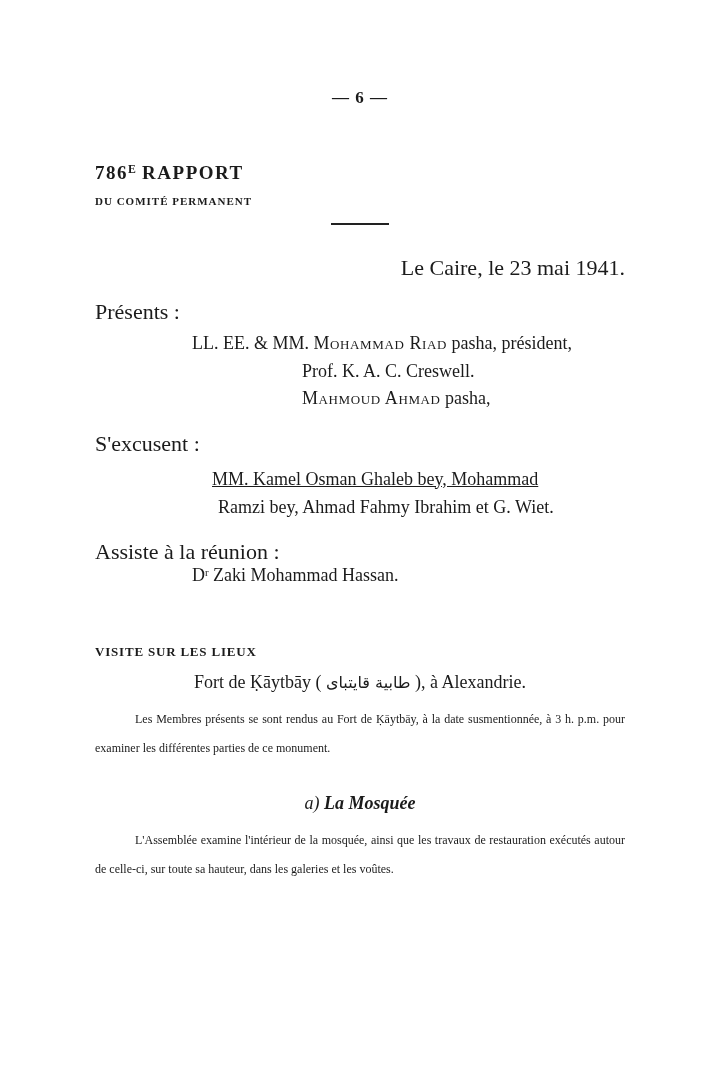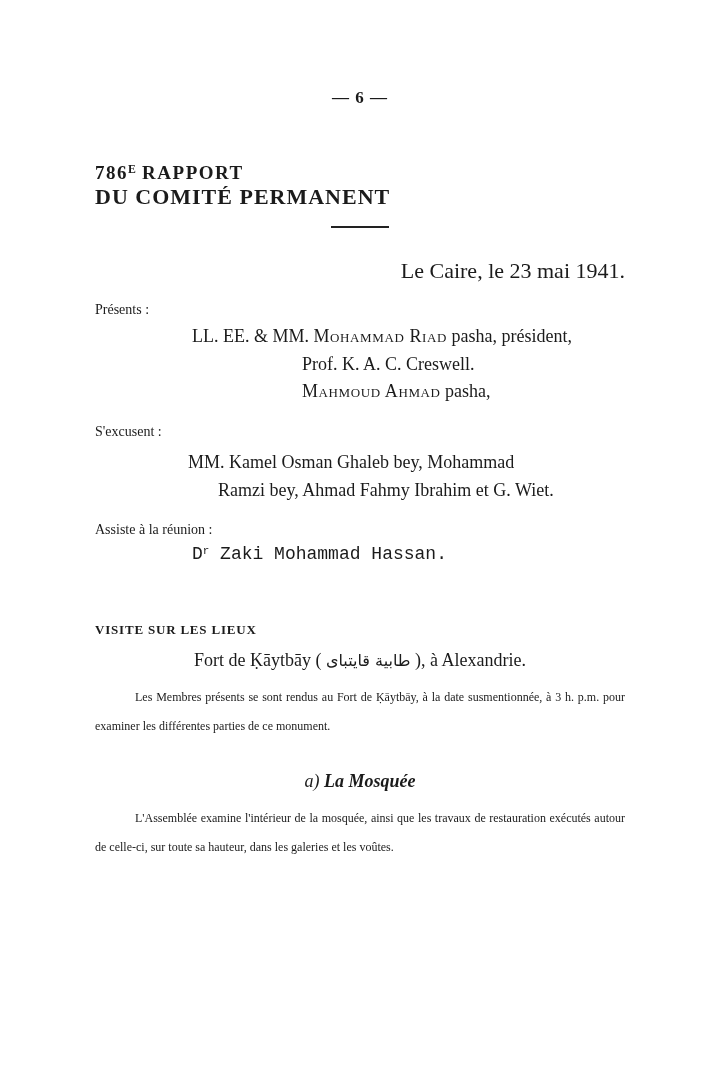--- a/index.html
+++ b/index.html
@@ -23,49 +23,50 @@
     letter-spacing: 1px;
   }
   .title-block { margin-top: 54px; }
   .title-line1 {
     font-weight: bold;
     font-size: 19px;
     letter-spacing: 1.5px;
   }
   .title-line2 {
     font-weight: bold;
-    font-size: 22px;
+    font-size: 11px;
     letter-spacing: 1px;
+    margin-top: 11px;
     font-family: Liberation Serif, serif;
   }
   .title-rule {
     width: 58px;
     height: 0;
     border-top: 2px solid #222;
     margin: 16px auto 0 auto;
   }
   sup.ordinal {
     font-size: 0.62em;
     vertical-align: 0.5em;
     letter-spacing: 0;
   }
   .dateline {
     text-align: right;
     margin-top: 30px;
     font-size: 22px;
   }
-  .label-line { margin-top: 18px; font-size: 14px; }
+  .label-line { margin-top: 18px; font-size: 22px; }
   .presents-list { margin-top: 5px; line-height: 27.5px; }
   .presents-line1 { margin-left: 97px; }
   .presents-line-indent { margin-left: 207px; }
   .sc { font-variant: small-caps; letter-spacing: 0.6px; margin-top: 32px; }
   .excused-block { margin-top: 8px; line-height: 28px; }
-  .excused-line1 { margin-left: 93px; }
+  .excused-line1 { margin-left: 117px; text-decoration: underline; }
   .excused-line2 { margin-left: 123px; }
-  .attending-line { margin-top: 6px; margin-left: 97px; font-family: Liberation Mono, monospace; }
+  .attending-line { margin-left: 97px; }
   sup.dr { font-size: 0.6em; vertical-align: 0.45em; }
   .section-heading {
     margin-top: 58px;
     text-align: left;
     font-weight: bold;
     font-size: 13px;
     letter-spacing: 0.8px;
   }
   .location-line {
     margin-top: 12px;

